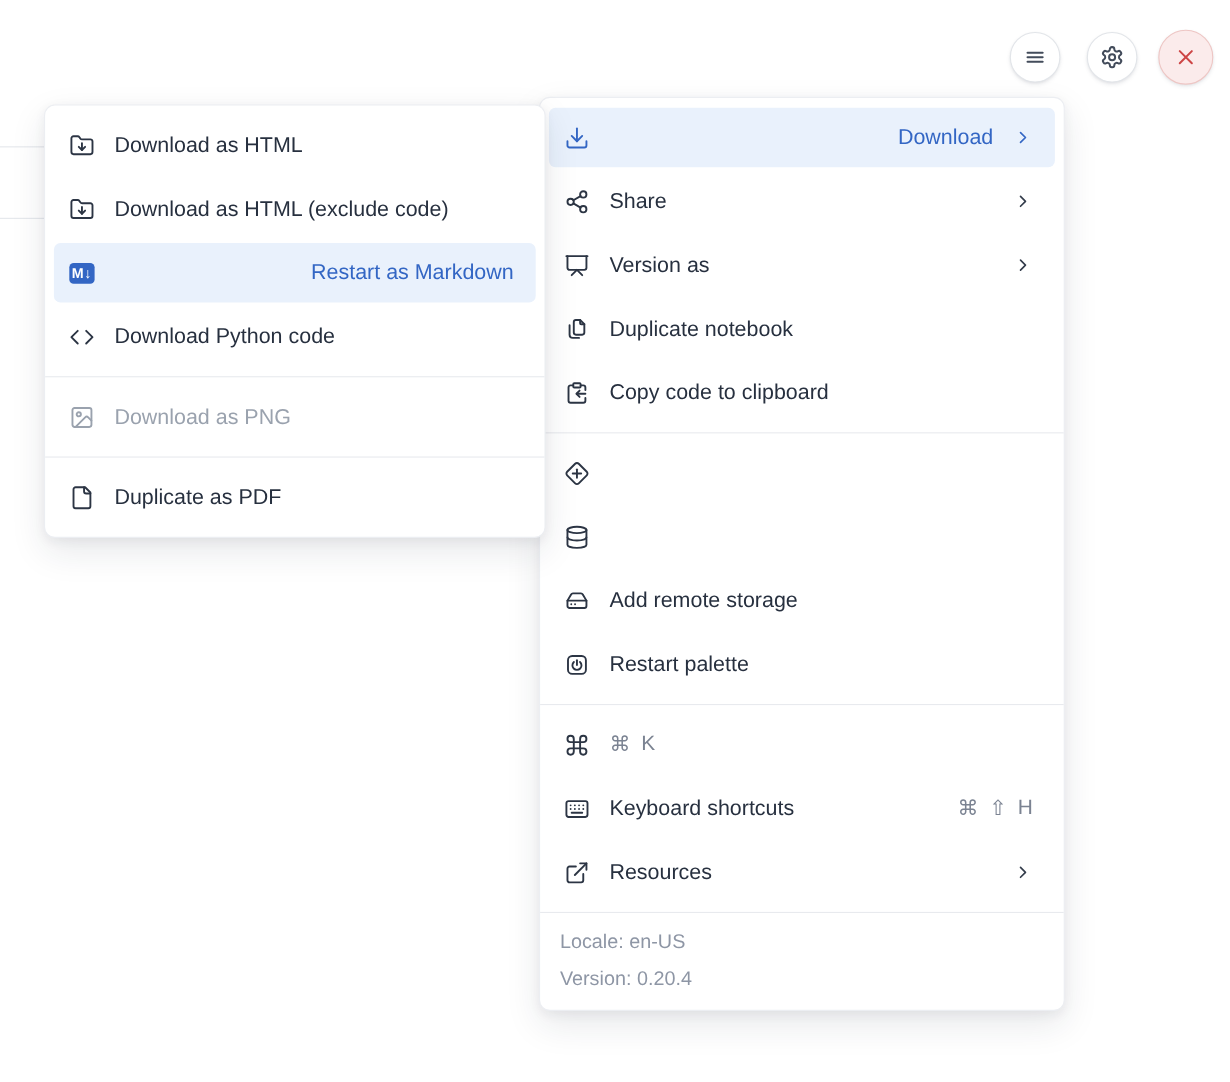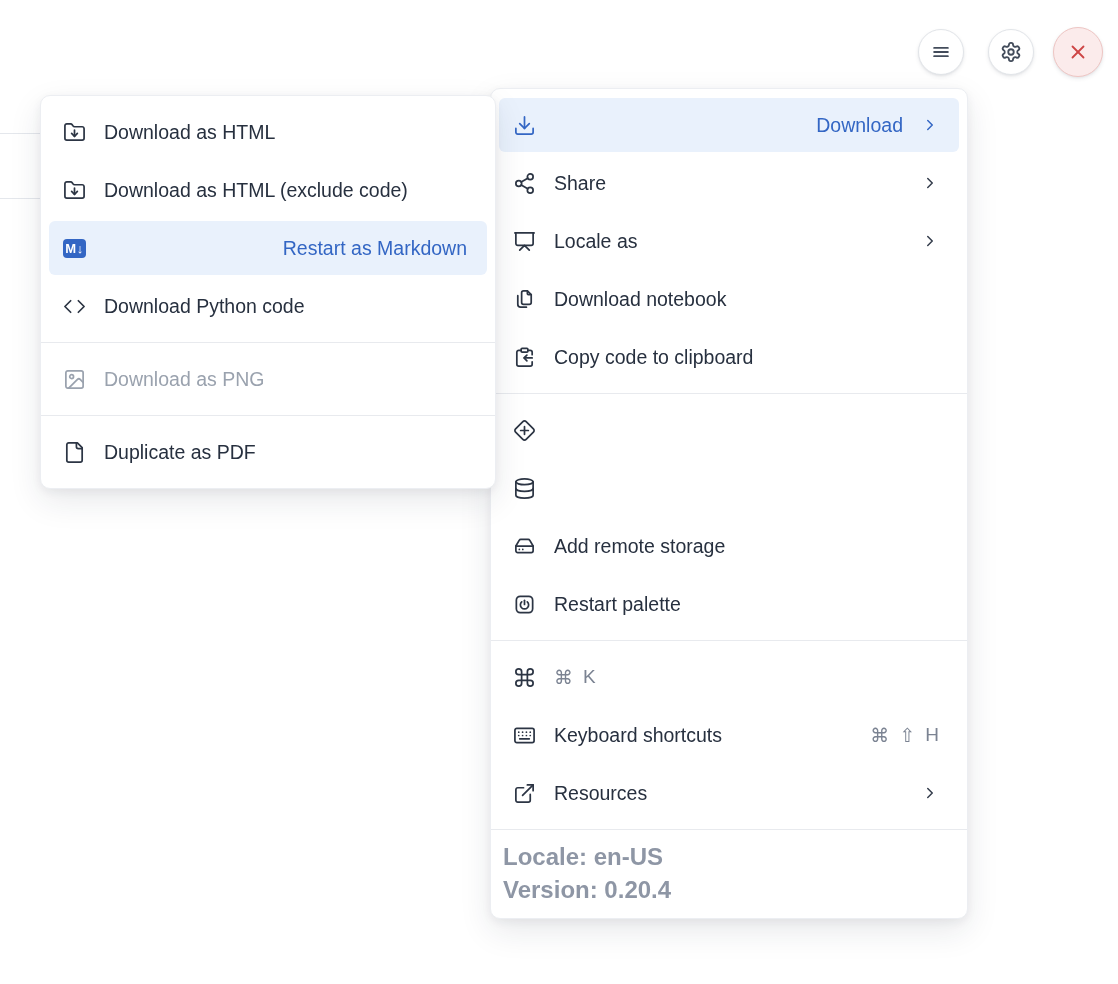--- a/index.html
+++ b/index.html
@@ -58,21 +58,21 @@
   .chevron svg{width:18px;height:18px;}
   .menu-item.active .chevron{color:var(--accent);}
 
   .shortcut{display:flex;align-items:center;gap:10px;color:var(--shortcut);
     font-size:19px;flex:none;}
 
   .md-badge{width:27px;height:19px;border-radius:4px;background:var(--accent);
     color:#fff;font-size:13px;font-weight:bold;display:flex;align-items:center;
     justify-content:center;letter-spacing:.5px;}
 
-  .menu-footer{padding:10px 12px 12px;color:var(--muted);font-size:24px;font-weight:bold;}
+  .menu-footer{padding:10px 18px 12px;color:var(--muted);font-size:18px;}
   .menu-footer div{line-height:33px;}
 </style>
 </head>
 <body>
 
 <div class="screen">
   <div class="bg-line bg-line-1"></div>
   <div class="bg-line bg-line-2"></div>
 
   <div id="topbar">
@@ -138,36 +138,36 @@
           </span>
         </div>
         <div class="menu-item">
           <span class="mi-icon">
             <svg viewBox="0 0 24 24" fill="none" stroke="currentColor" stroke-width="1.8" stroke-linecap="round" stroke-linejoin="round">
               <path d="M2 3h20"></path>
               <path d="M21 3v11a2 2 0 0 1-2 2H5a2 2 0 0 1-2-2V3"></path>
               <path d="m7 21 5-5 5 5"></path>
             </svg>
           </span>
-          <span class="mi-label">Locale as</span>
+          <span class="mi-label">Version as</span>
           <span class="chevron">
             <svg viewBox="0 0 24 24" fill="none" stroke="currentColor" stroke-width="2" stroke-linecap="round" stroke-linejoin="round">
               <path d="m9 18 6-6-6-6"></path>
             </svg>
           </span>
         </div>
         <div class="menu-item">
           <span class="mi-icon">
             <svg viewBox="0 0 24 24" fill="none" stroke="currentColor" stroke-width="1.8" stroke-linecap="round" stroke-linejoin="round">
               <path d="M15 3h-4a2 2 0 0 0-2 2v10a2 2 0 0 0 2 2h6a2 2 0 0 0 2-2V7Z"></path>
               <path d="M15 3v3a1 1 0 0 0 1 1h3"></path>
               <path d="M5 8v9a3 3 0 0 0 3 3h6"></path>
             </svg>
           </span>
-          <span class="mi-label">Download notebook</span>
+          <span class="mi-label">Duplicate notebook</span>
         </div>
         <div class="menu-item">
           <span class="mi-icon">
             <svg viewBox="0 0 24 24" fill="none" stroke="currentColor" stroke-width="1.8" stroke-linecap="round" stroke-linejoin="round">
               <rect x="8.5" y="2.5" width="7" height="4" rx="1"></rect>
               <path d="M8.5 4.5H6a2 2 0 0 0-2 2V19a2 2 0 0 0 2 2h12a2 2 0 0 0 2-2v-2.5"></path>
               <path d="M15.5 4.5H18a2 2 0 0 1 2 2V9"></path>
               <path d="M20 12.5h-8"></path>
               <path d="m14.5 9.5-3 3 3 3"></path>
             </svg>

